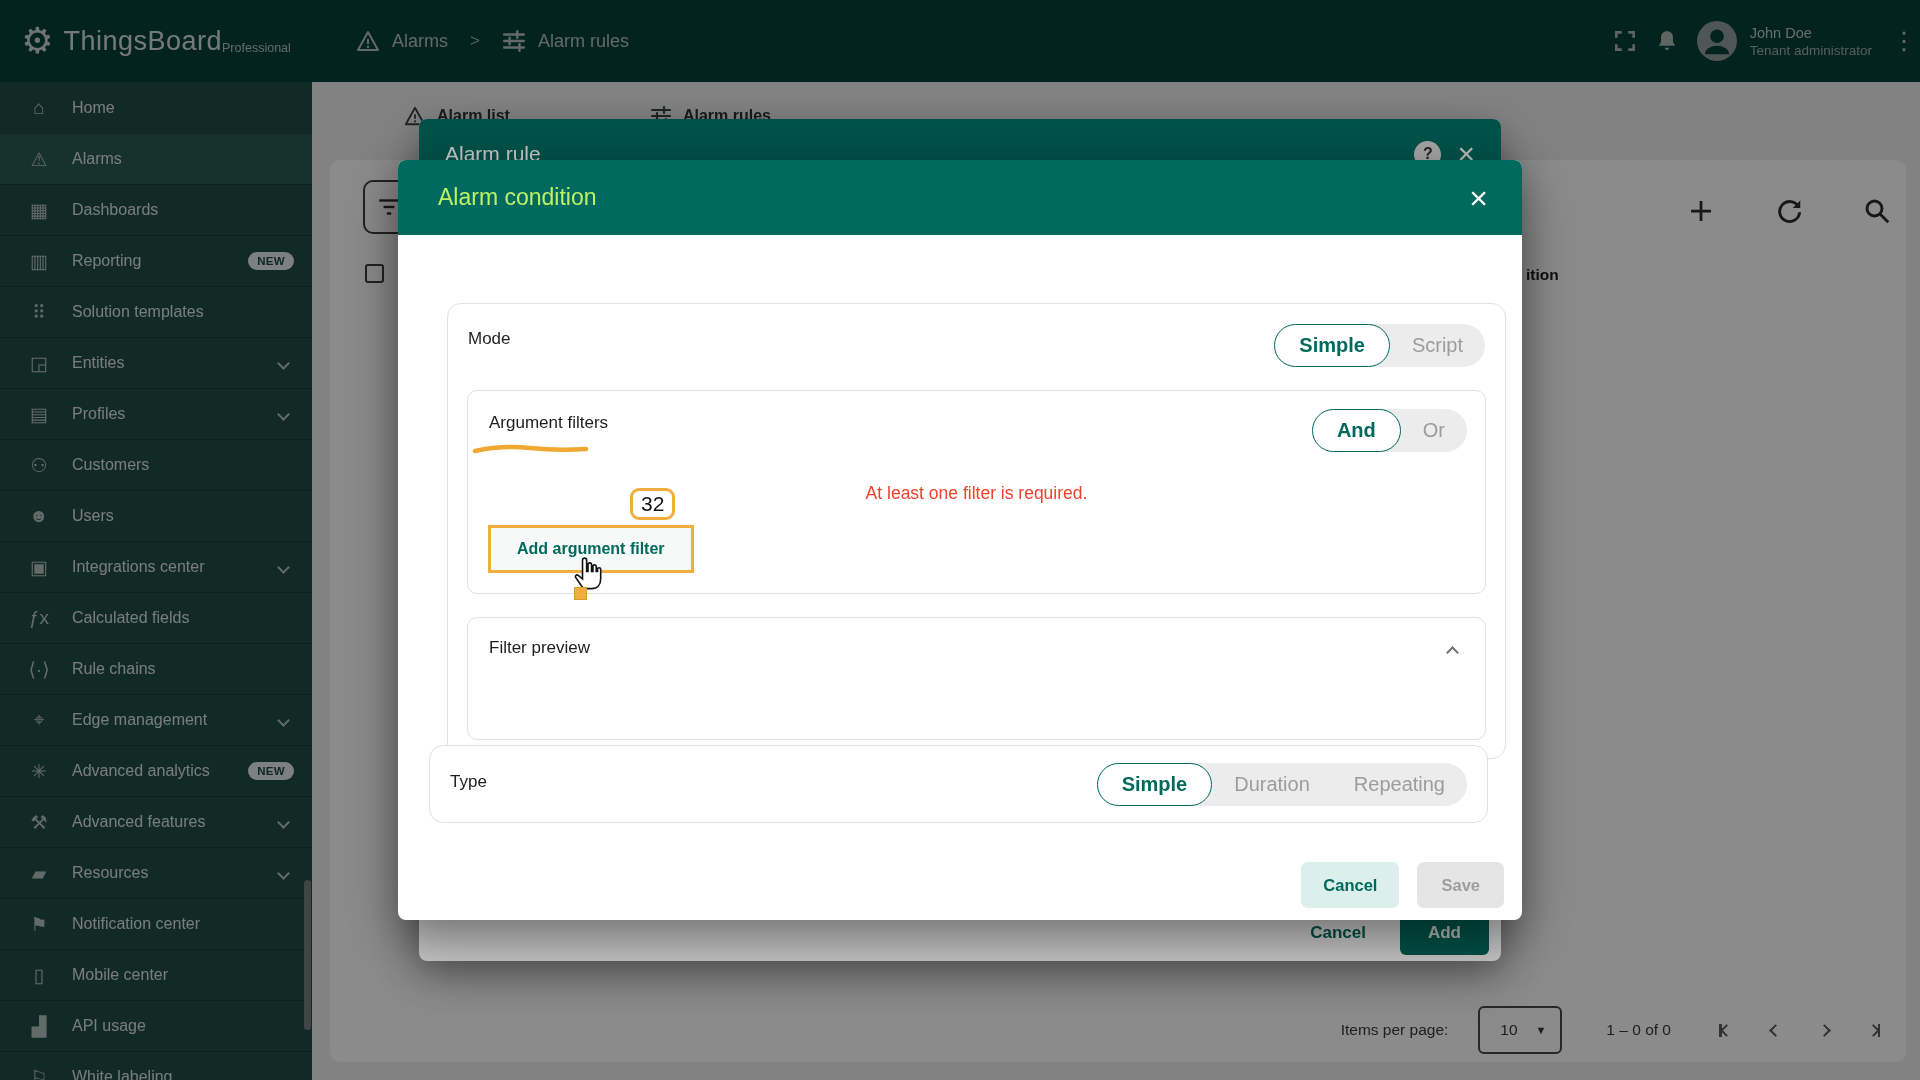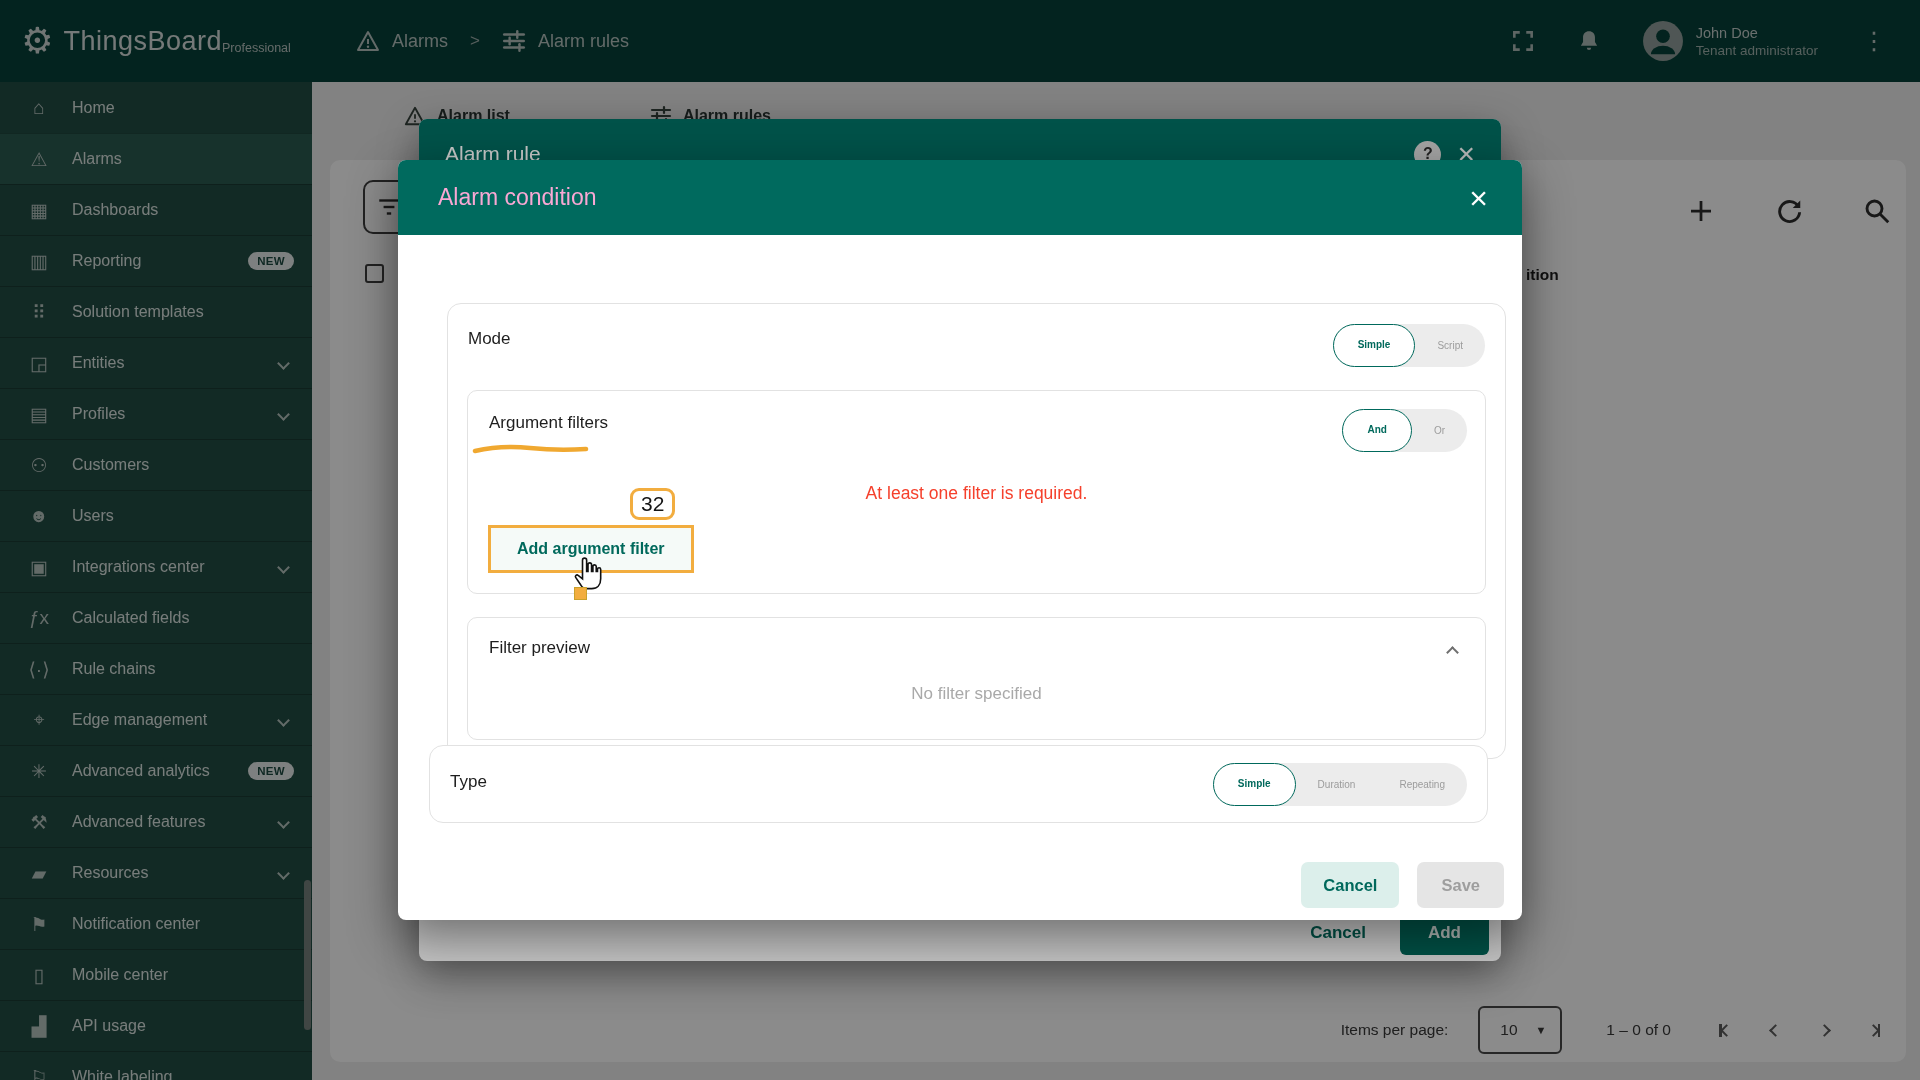--- a/index.html
+++ b/index.html
@@ -12,21 +12,21 @@
   .topbar{position:absolute;top:0;left:0;right:0;height:82px;background:#07423a;
     display:flex;align-items:center;}
   .logo{width:312px;display:flex;align-items:center;justify-content:center;gap:10px;cursor:pointer;}
   .logo-gear{font-size:36px;color:#cfd8d6;line-height:1;}
   .logo-text{display:flex;flex-direction:row;align-items:flex-end;}
   .logo-title{font-size:27px;color:#d9e0de;font-weight:500;letter-spacing:.5px;line-height:1.05;}
   .logo-sub{font-size:12.5px;color:#b9c4c1;}
   .breadcrumb{display:flex;align-items:center;gap:12px;color:#b6c3c0;margin-left:44px;font-size:18px;}
   .breadcrumb .svgi{width:24px;height:24px;}
   .bc-sep{margin:0 10px;font-size:17px;color:#9fb0ac;}
-  .topbar-right{margin-left:auto;display:flex;align-items:center;gap:40px;padding-right:30px;color:#aebcb8;}
+  .topbar-right{margin-left:auto;display:flex;align-items:center;gap:16px;color:#aebcb8;}
   .svgi{display:inline-block;vertical-align:middle;}
   .avatar-wrap{display:flex;align-items:center;gap:12px;cursor:pointer;}
   .user-name{font-size:14.5px;color:#c2cdca;line-height:1.35;}
   .user-role{font-size:13.5px;color:#9fb0ac;}
   .kebab{font-size:24px;color:#b6c3c0;padding:0 4px;cursor:pointer;}
 
   .sidebar{position:absolute;top:82px;left:0;bottom:0;width:312px;background:#234f46;overflow:hidden;}
   .sb-item{height:51px;display:flex;align-items:center;padding:0 18px 0 26px;gap:20px;
     color:#dce5e2;font-size:16px;font-weight:500;border-top:1px solid rgba(0,0,0,0.22);cursor:pointer;}
   .sb-item:first-child{border-top:none;}
@@ -79,28 +79,28 @@
   .dlg-close{color:#eeeeee;font-size:30px;line-height:1;cursor:pointer;}
   .dlg-rule-footer{position:absolute;right:12px;bottom:6px;display:flex;align-items:center;gap:14px;}
   .btn-text-teal{color:#00695c;font-size:17px;font-weight:700;padding:10px 20px;background:transparent;border:none;cursor:pointer;font-family:inherit;}
   .btn-add{background:#00695c;color:#e9f1ef;font-size:17px;font-weight:600;border:none;border-radius:6px;
     padding:12px 28px;cursor:pointer;font-family:inherit;}
 
   
   .modal{position:absolute;left:398px;top:160px;width:1124px;height:760px;background:#ffffff;
     border-radius:8px;z-index:40;box-shadow:0 18px 50px rgba(0,0,0,0.45);overflow:visible;}
   .modal-header{height:75px;background:#006a5e;border-radius:8px 8px 0 0;display:flex;align-items:center;padding:0 34px 0 40px;}
-  .modal-title{color:#f9a8d4;font-size:23px;font-weight:500;margin-right:auto;}
+  .modal-title{color:#bef264;font-size:23px;font-weight:500;margin-right:auto;}
   .modal-close{color:#ffffff;font-size:32px;line-height:1;cursor:pointer;}
   .card{border:1px solid #e2e2e2;border-radius:14px;position:absolute;background:#fff;}
   .card-sub{border:1px solid #e2e2e2;border-radius:10px;position:absolute;background:#fff;}
   .card1{left:49px;top:107px;width:1059px;height:456px;margin-top:36px;}
   .lbl{font-size:17px;font-weight:500;color:#1e1e1e;position:absolute;}
   .toggle{position:absolute;display:inline-flex;align-items:center;background:#ececec;border-radius:24px;height:43px;}
-  .tg-opt{padding:0 22px;font-size:10px;color:#9c9c9c;line-height:43px;cursor:pointer;white-space:nowrap;}
+  .tg-opt{padding:0 22px;font-size:20px;color:#9c9c9c;line-height:43px;cursor:pointer;white-space:nowrap;}
   .tg-opt.sel{background:#ffffff;border:1.5px solid #00695c;color:#00695c;font-weight:600;
     border-radius:24px;height:43px;line-height:40px;padding:0 24px;}
   .argcard{left:19px;top:86px;width:1019px;height:204px;}
   .prevcard{left:19px;top:313px;width:1019px;height:123px;}
   .arg-title{left:21px;top:22px;}
   .squiggle{position:absolute;left:4px;top:52px;}
   .andor{right:18px;top:18px;}
   .err{position:absolute;left:0;right:0;top:92px;text-align:center;color:#f5402c;font-size:17.5px;}
   .addwrap{position:absolute;left:20px;top:134px;}
   .btn-addfilter{background:#f5faf8;color:#00695c;font-size:16px;font-weight:600;border:3px solid #f2ad3f;
@@ -396,21 +396,20 @@
           <svg class="cursor" viewBox="0 0 28 34">
             <path d="M11 2.2c1 0 1.8.8 1.8 1.8v10H14v-6c0-2.1 3.1-2.1 3.1 0v6h1.2v-4.4c0-2 2.9-2 2.9 0V14h1.1v-1.9c0-1.9 2.8-1.9 2.8 0v8.2c0 5.2-2.9 8.6-7.8 8.6h-4.2c-2.6 0-4.2-1.2-5.4-3.1l-4.5-6.7c-.9-1.4.9-2.9 2.2-1.8l3.8 3V4c0-1 .8-1.8 1.8-1.8z" fill="#ffffff" stroke="#111111" stroke-width="1.4"></path>
           </svg>
           <span class="cursor-box"></span>
         </div>
       </div>
 
       <div class="card-sub prevcard">
         <span class="lbl prev-title">Filter preview</span>
         <span class="chev up prev-chev"></span>
-        <div class="prev-empty">No filter specified</div>
       </div>
     </div>
 
     <div class="card typecard">
       <span class="lbl" style="left:20px;top:26px;">Type</span>
       <div class="toggle type-toggle">
           <span class="tg-opt sel">Simple</span>
           <span class="tg-opt">Duration</span>
           <span class="tg-opt">Repeating</span>
         </div>

